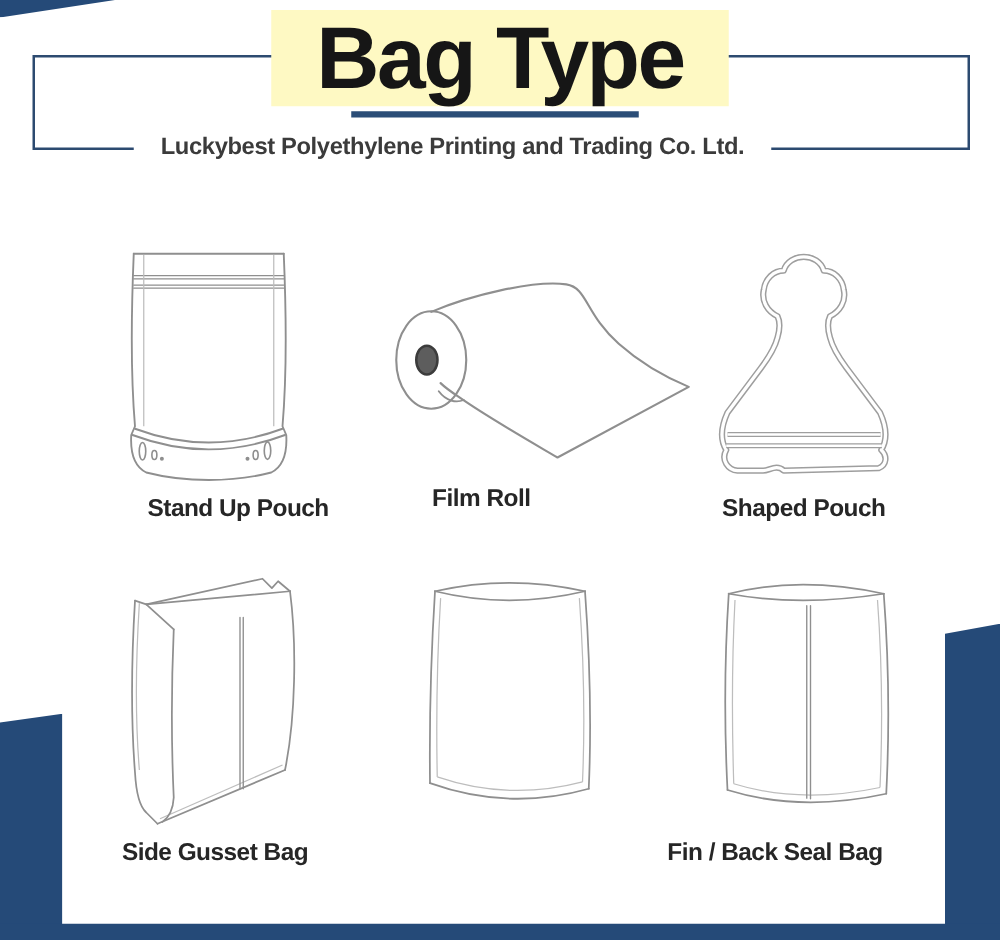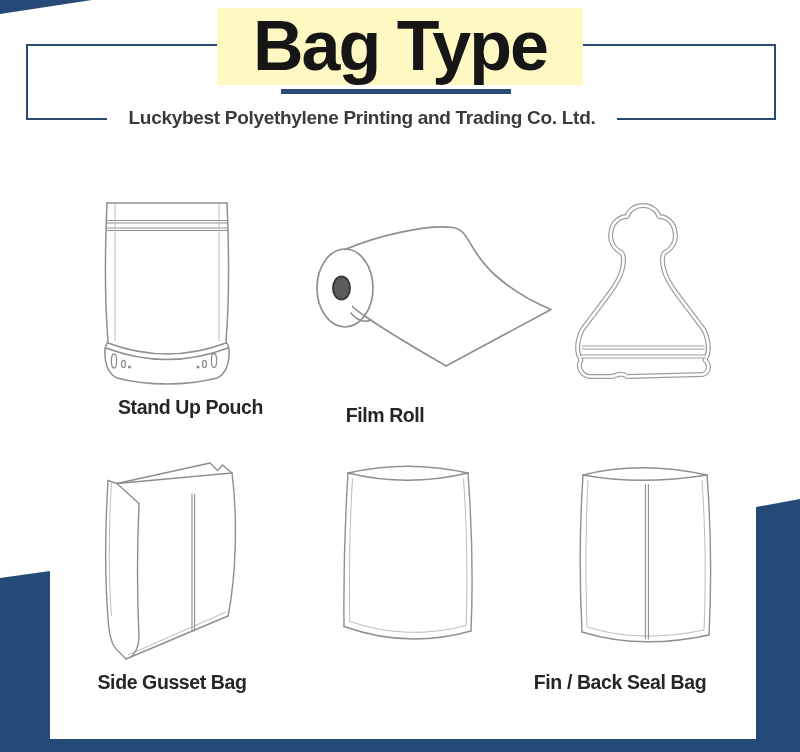--- a/index.html
+++ b/index.html
@@ -80,30 +80,31 @@
   <div class="cell-label" style="left:63px;top:396px;text-align:right;">Stand Up Pouch</div>
 
   <div class="illus" style="left:305px;top:215px;">
     <svg width="255" height="165" viewBox="0 0 255 165">
       <ellipse class="sk" style="stroke-width:1.7" cx="40" cy="73" rx="28" ry="39"></ellipse>
       <ellipse cx="36.5" cy="73" rx="8.5" ry="11.5" fill="#5d5d5d" stroke="#3c3c3c" stroke-width="2"></ellipse>
       <path class="sk" style="stroke-width:1.7" d="M40,34.5 C72,21 122,9 148,12.5 C165,15 163,36 190,60 C208,76 228,87 246,94.5 L141,151 C112,134 84,118 62,102.5 C56,98.5 51,95 47.5,91.5"></path>
       <path class="sk" d="M46,98 C52,106 60,107.5 66,105"></path>
     </svg>
   </div>
-  <div class="cell-label" style="left:285px;top:404px;">Film Roll</div>
+  <div class="cell-label" style="left:285px;top:388px;">Film Roll</div>
 
   <div class="illus" style="left:565px;top:200px;">
     <svg width="190" height="190" viewBox="0 0 190 190">
       <path class="sk-dbl-out" d="M16,160 C11,152 12,141 17,130 L44,94 C50,86 55,78 57,70 C59,63 59,57 57,53 C49,49 44,41 46,32 C47,23 54,16.5 62,16.5 C64,9.5 71,5.5 78,5.5 C85,5.5 92,9.5 94,16.5 C102,16.5 109,23 110,32 C112,41 107,49 99,53 C97,57 97,63 99,70 C101,78 106,86 112,94 L139,130 C144,141 145,152 140,160 C145,164.5 144.5,172 138,174.5 L62,176.5 C56,171 50,177 45,176.5 L25,176.5 C17.5,176 11.5,168 16,160 Z"></path>
       <path class="sk-dbl-in" d="M16,160 C11,152 12,141 17,130 L44,94 C50,86 55,78 57,70 C59,63 59,57 57,53 C49,49 44,41 46,32 C47,23 54,16.5 62,16.5 C64,9.5 71,5.5 78,5.5 C85,5.5 92,9.5 94,16.5 C102,16.5 109,23 110,32 C112,41 107,49 99,53 C97,57 97,63 99,70 C101,78 106,86 112,94 L139,130 C144,141 145,152 140,160 C145,164.5 144.5,172 138,174.5 L62,176.5 C56,171 50,177 45,176.5 L25,176.5 C17.5,176 11.5,168 16,160 Z"></path>
       <path class="sk-line-out" d="M17,147.5 H139.5 M16,156.5 H140.5"></path>
       <path class="sk-line-in" d="M17,147.5 H139.5 M16,156.5 H140.5"></path>
     </svg>
   </div>
+  <div class="cell-label" style="left:543px;top:396px;">Shaped Pouch</div>
 
   <div class="illus" style="left:95px;top:455px;">
     <svg width="150" height="210" viewBox="0 0 150 210">
       <path class="sk" style="stroke-width:1.4" d="M22,28.5 L115,8 L122.5,15.5 L127.5,10 L137,18"></path>
       <path class="sk" style="stroke-width:1.4" d="M22,28.5 L137,18"></path>
       <path class="sk" style="stroke-width:1.4" d="M137,18 C142.5,60 141.5,120 133,161"></path>
       <path class="sk" style="stroke-width:1.4" d="M133,161 L31,204"></path>
       <path class="sk-thin" d="M131,157 L33,200"></path>
       <path class="sk" style="stroke-width:1.4" d="M13,25.5 L22,28.5"></path>
       <path class="sk" style="stroke-width:1.4" d="M13,25.5 C10,75 10,125 13,163 C14,181 17,190.5 22,195 C25.5,198.5 28.5,201.5 31,204"></path>

